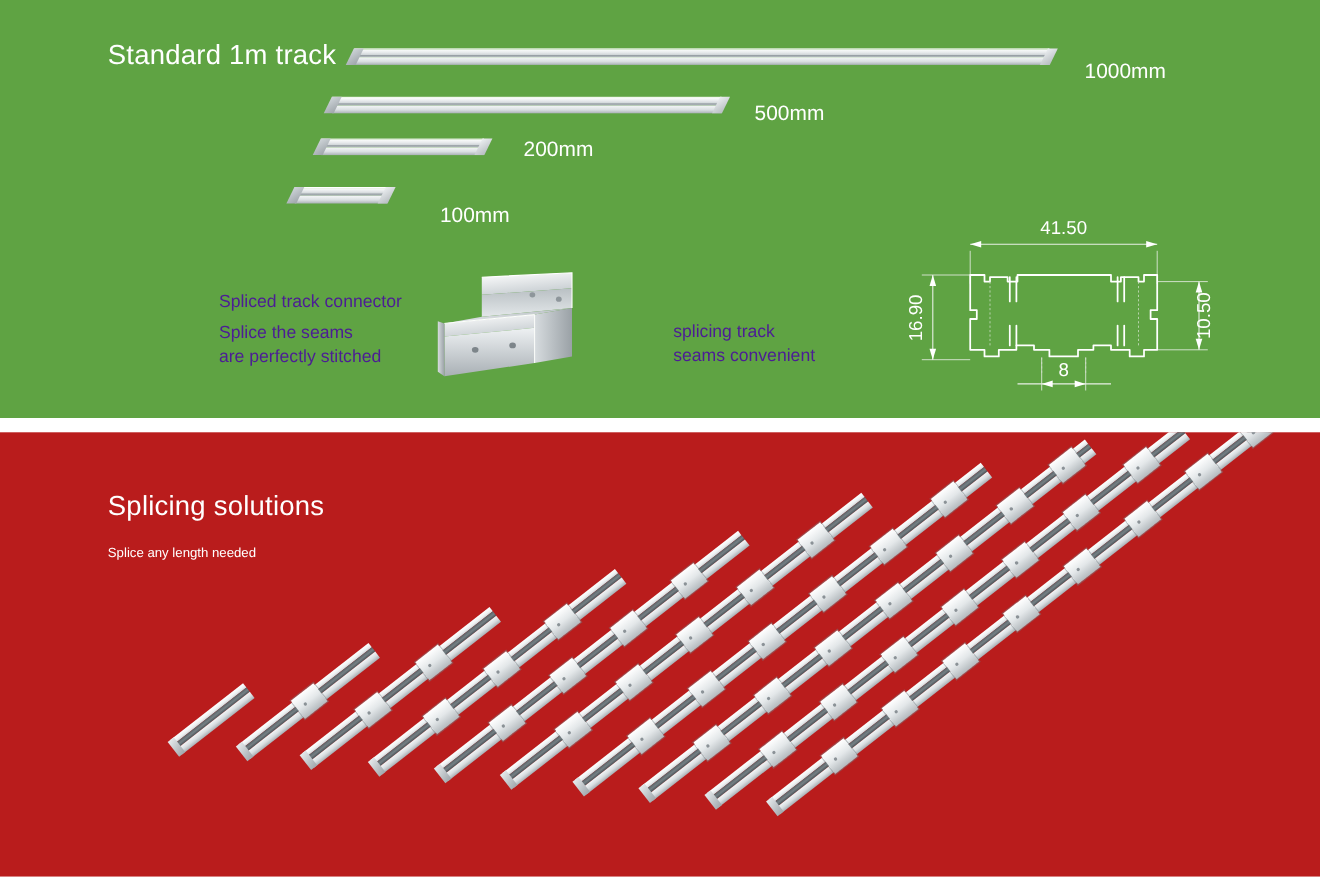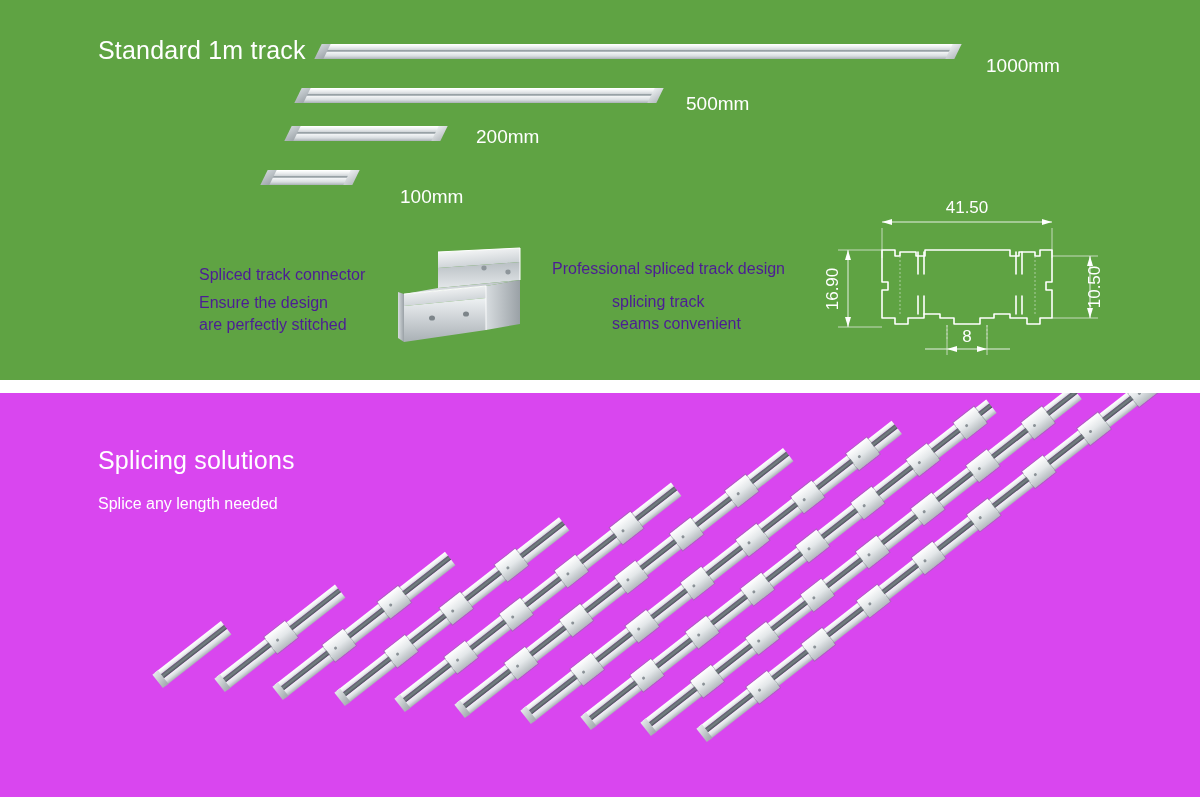--- a/index.html
+++ b/index.html
@@ -44,21 +44,21 @@
   .title {
     position: absolute;
     color: #ffffff;
     font-size: 25px;
     letter-spacing: .2px;
     white-space: nowrap;
   }
   .subtitle {
     position: absolute;
     color: #ffffff;
-    font-size: 16px;
+    font-size: 12px;
     white-space: nowrap;
   }
   .size-label {
     position: absolute;
     color: #ffffff;
     font-size: 19px;
     white-space: nowrap;
   }
   .feature-text {
     position: absolute;
@@ -213,21 +213,21 @@
     <div class="track-h" style="left:268px; top:170px; width:84px;">
       <div class="face-top"></div>
       <div class="seam"></div>
       <div class="face-bot"></div>
       <div class="cap cap-l"></div>
       <div class="cap cap-r"></div>
     </div>
     <div class="size-label" style="left:400px; top:186px;">100mm</div>
 
     <div class="feature-text" style="left:199px; top:263px;">Spliced track connector</div>
-    <div class="feature-text" style="left:199px; top:291px;">Ensure the design</div>
+    <div class="feature-text" style="left:199px; top:291px;">Splice the seams</div>
     <div class="feature-text" style="left:199px; top:313px;">are perfectly stitched</div>
 
     <svg class="connector" style="left:396px; top:246px;" width="130" height="104" viewBox="0 0 130 104">
       <defs>
         <linearGradient id="cgTop" x1="0" y1="0" x2="0.4" y2="1">
           <stop offset="0%" stop-color="#ffffff"></stop>
           <stop offset="100%" stop-color="#c9cfd3"></stop>
         </linearGradient>
         <linearGradient id="cgFront" x1="0" y1="0" x2="0" y2="1">
           <stop offset="0%" stop-color="#eef1f3"></stop>
@@ -258,21 +258,20 @@
 
       <polyline points="42,6 124,2 124,34" fill="none" stroke="#ffffff" stroke-width="1"></polyline>
       <polyline points="8,48 90,40 90,84" fill="none" stroke="#ffffff" stroke-width=".9"></polyline>
 
       <ellipse cx="36" cy="72" rx="3" ry="2.6" fill="#7d858a"></ellipse>
       <ellipse cx="70" cy="68" rx="3" ry="2.6" fill="#7d858a"></ellipse>
       <ellipse cx="88" cy="22" rx="2.6" ry="2.4" fill="#8e969b"></ellipse>
       <ellipse cx="112" cy="26" rx="2.6" ry="2.4" fill="#8e969b"></ellipse>
     </svg>
 
-    <div class="feature-text" style="left:552px; top:257px;">Professional spliced track design</div>
     <div class="feature-text" style="left:612px; top:290px;">splicing track</div>
     <div class="feature-text" style="left:612px; top:312px;">seams convenient</div>
 
     <svg class="tech" style="left:820px; top:192px;" width="290" height="170" viewBox="0 0 290 170">
 
       <line class="extline" x1="62" y1="36" x2="62" y2="66"></line>
       <line class="extline" x1="232" y1="36" x2="232" y2="66"></line>
       <line class="dimline" x1="62" y1="30" x2="232" y2="30"></line>
       <polygon points="62,30 72,27 72,33" fill="#ffffff"></polygon>
       <polygon points="232,30 222,27 222,33" fill="#ffffff"></polygon>
@@ -319,21 +318,21 @@
       <path class="profile" d="M98,104 L98,122 M104,104 L104,122"></path>
       <path class="profile" d="M196,104 L196,122 M202,104 L202,122"></path>
 
       <path class="hatch" d="M80,64 L80,122 M215,64 L215,122"></path>
       <path class="hatch" d="M127,133 L127,148 M167,133 L167,148"></path>
     </svg>
   </div>
 
   <div class="divider"></div>
 
-  <div class="panel panel-bottom" style="background:#d946ef;">
+  <div class="panel panel-bottom" style="background:#b91c1c;">
 
     <div class="title" style="left:98px; top:53px;">Splicing solutions</div>
     <div class="subtitle" style="left:98px; top:102px;">Splice any length needed</div>
 
     <div class="diag-wrap">
 
       <div class="diag" style="left:160px; top:278px; width:84px; transform:rotate(-38deg);">
         <div class="d-top"></div>
         <div class="d-groove"></div>
         <div class="d-face"></div>

